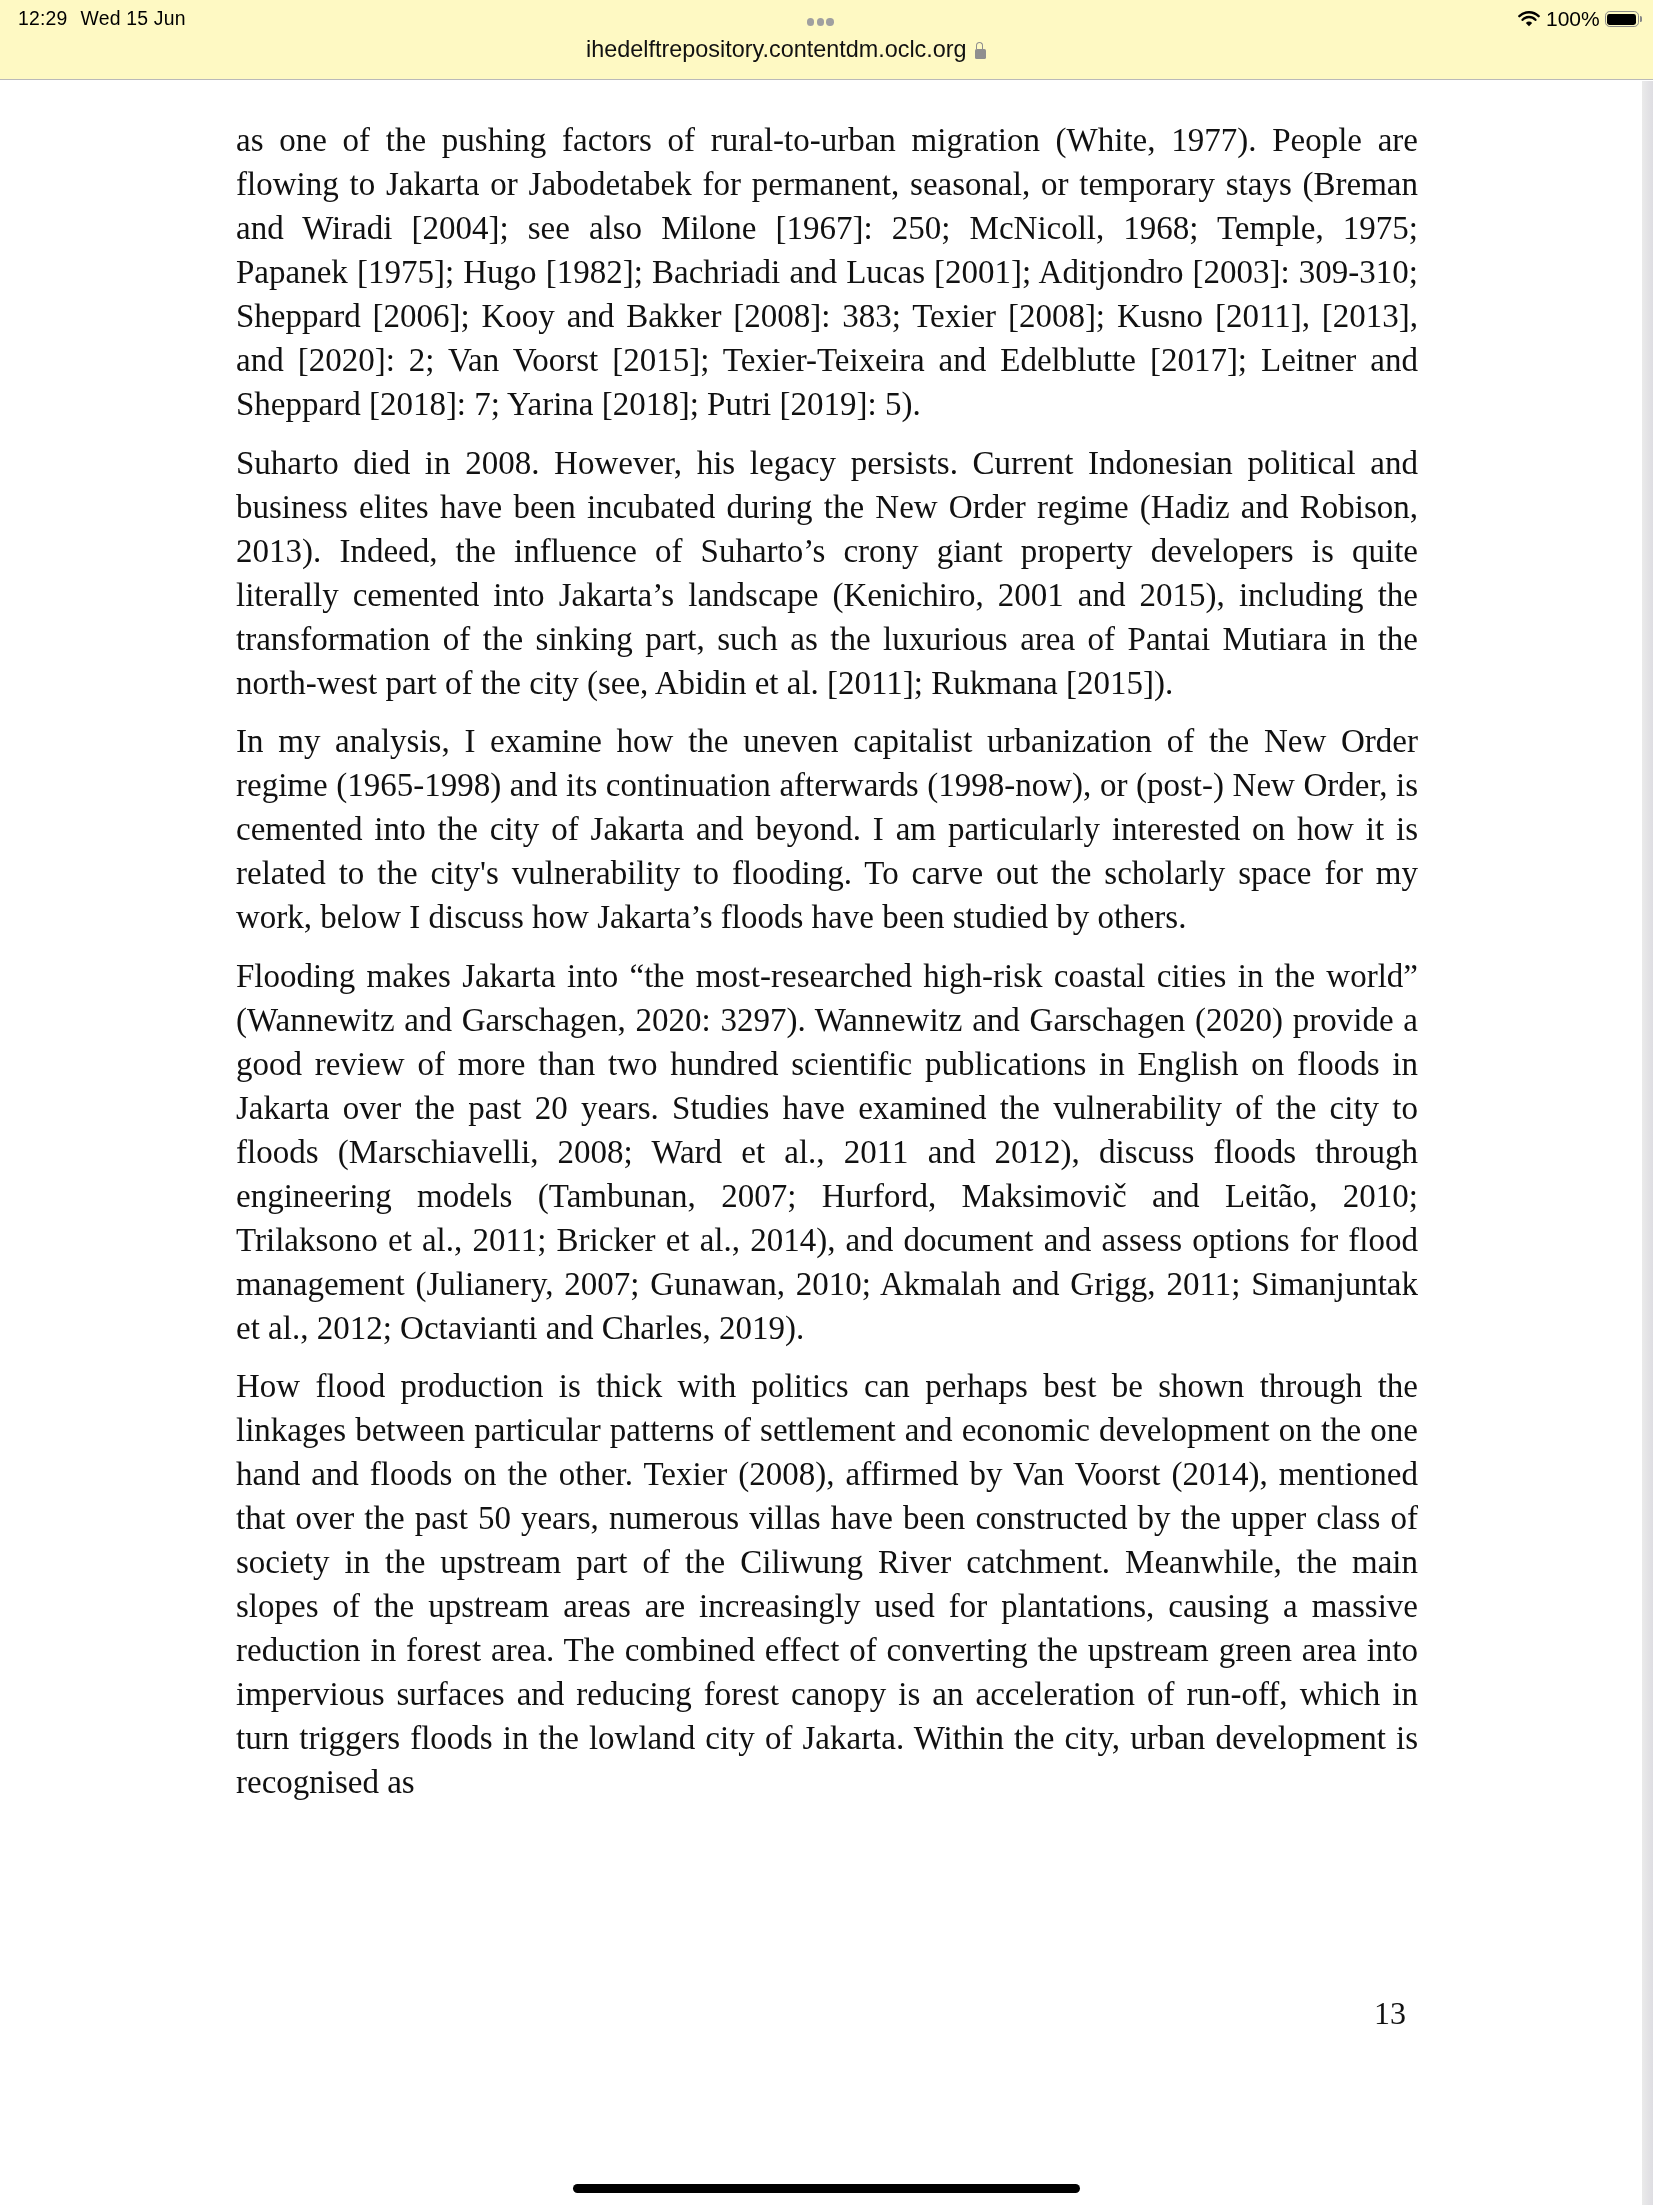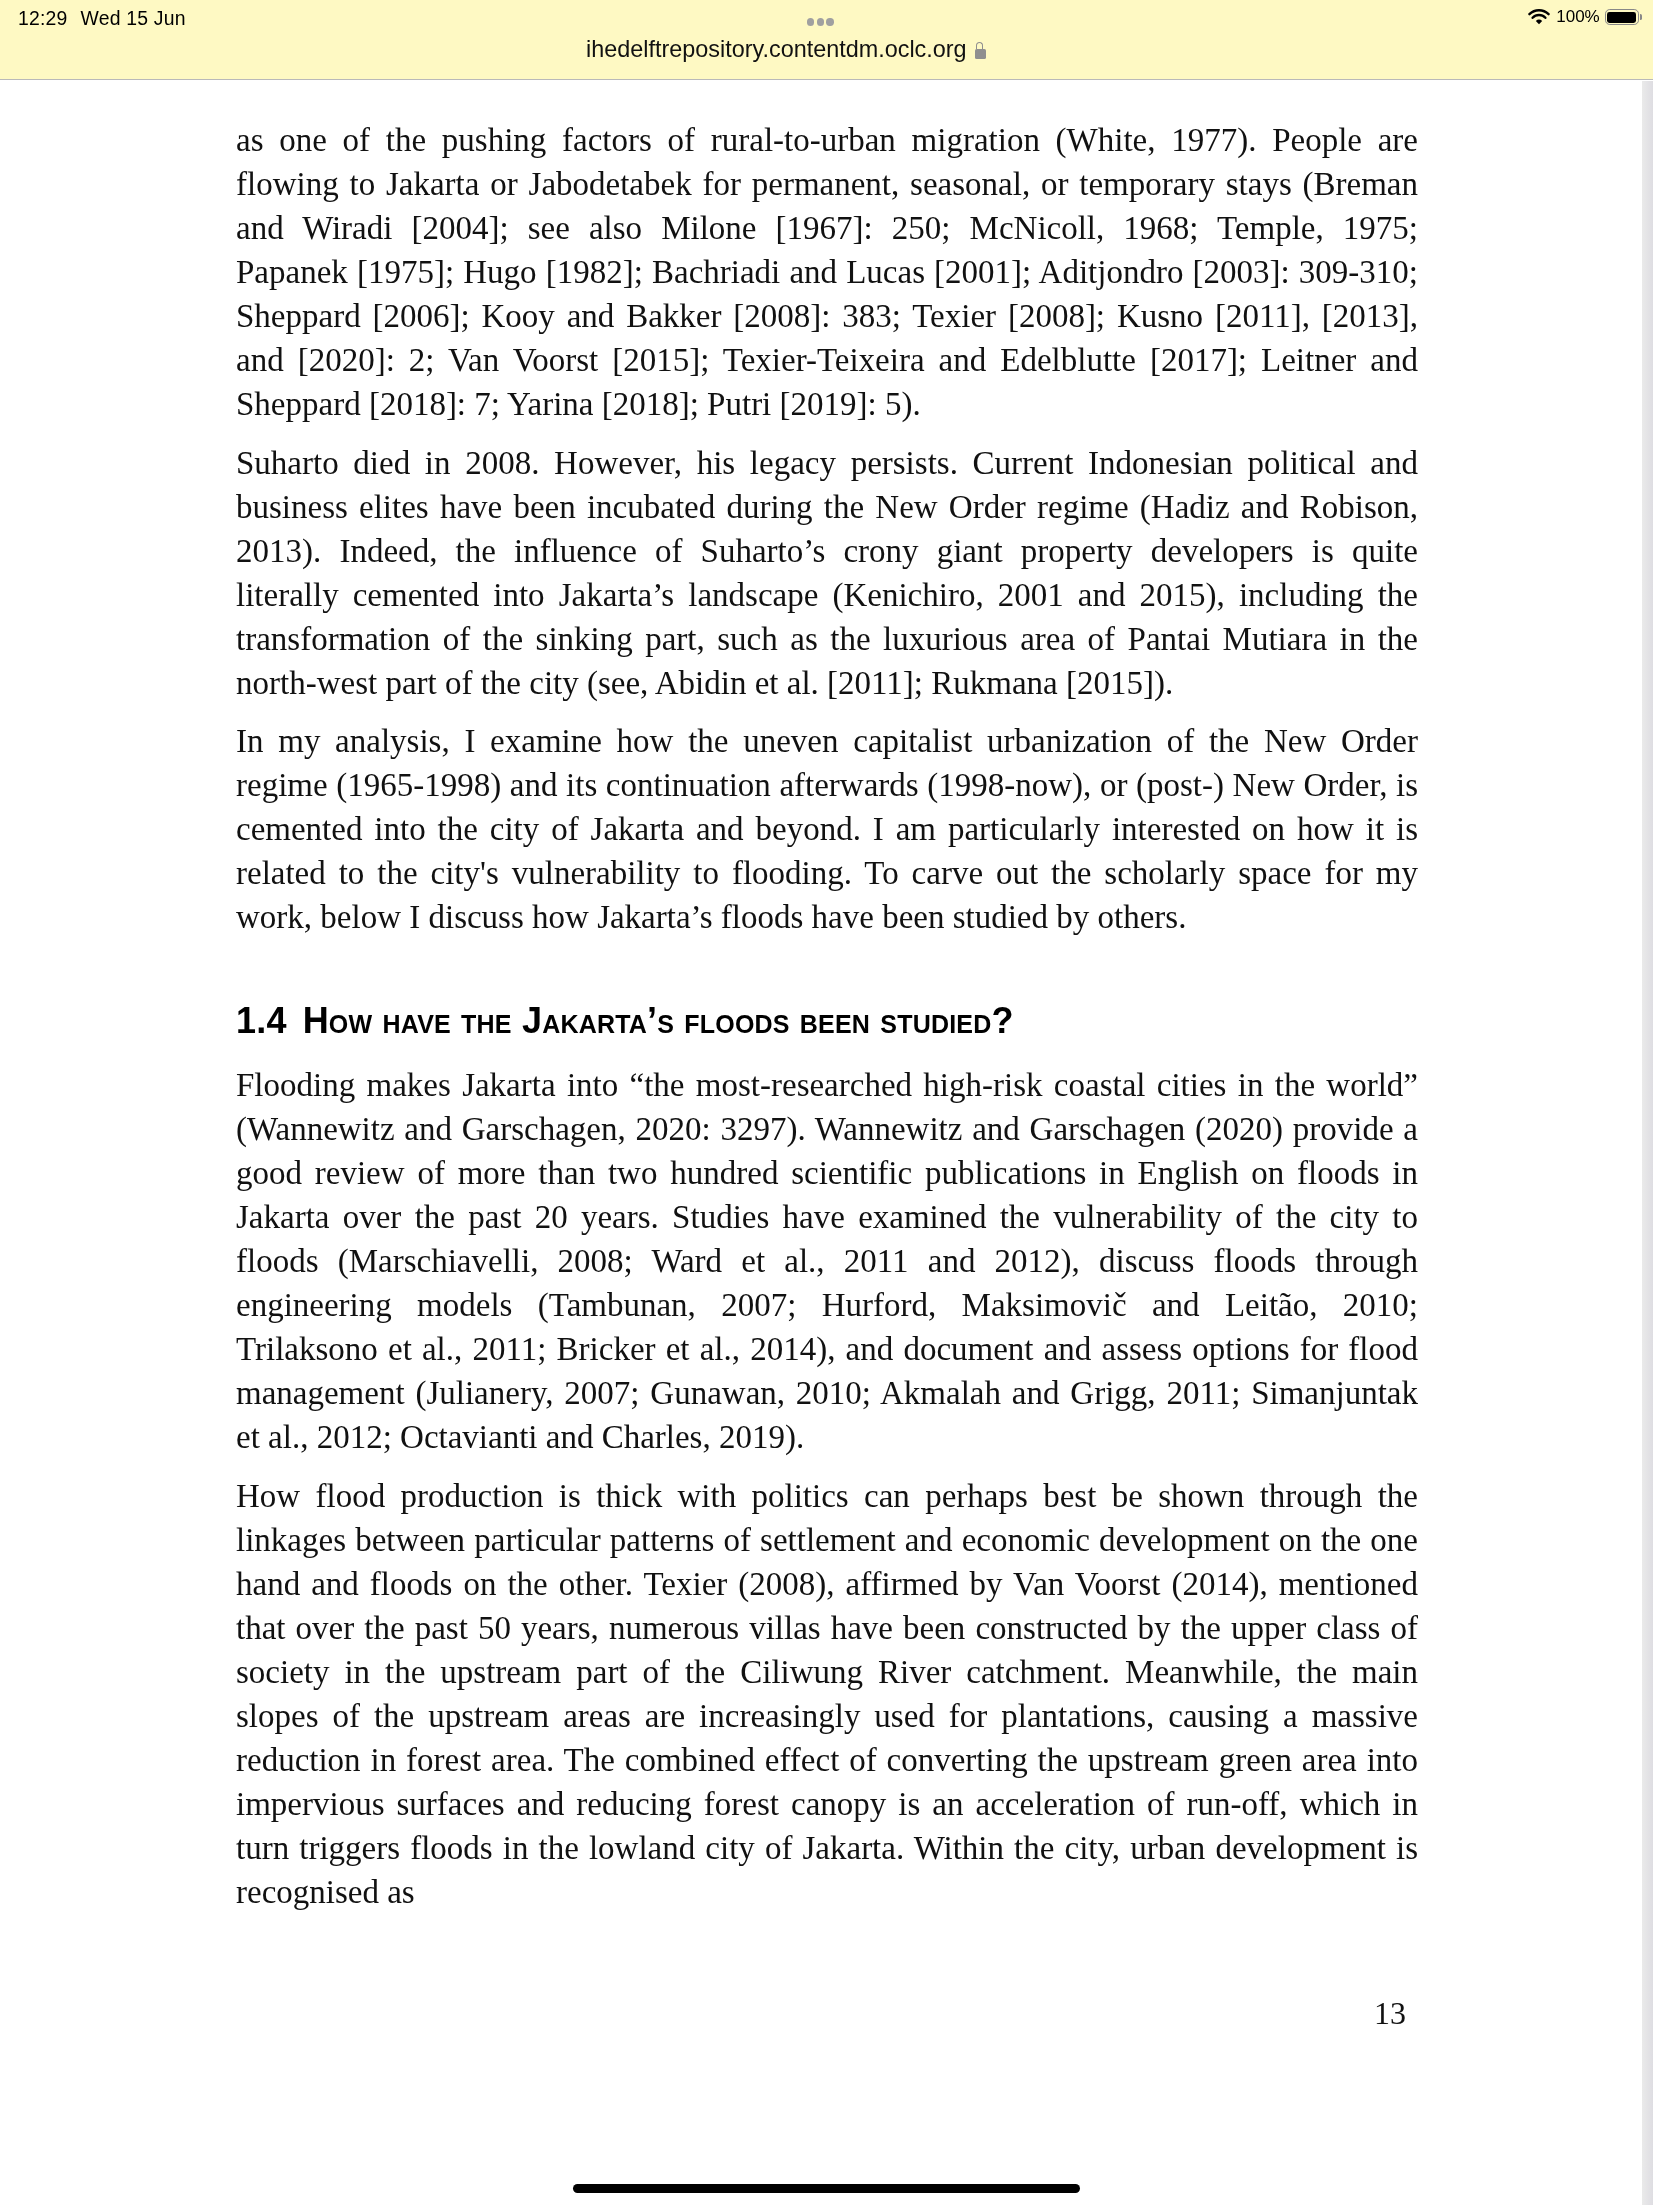--- a/index.html
+++ b/index.html
@@ -63,21 +63,21 @@
     position: absolute;
     left: 1.6px; top: -7.3px;
     width: 4.8px; height: 6.5px;
     border: 1.6px solid #8f8f8f;
     border-bottom: none;
     border-radius: 4.8px 4.8px 0 0;
   }
   .status-right {
     position: absolute;
     right: 14.5px; top: 7.3px;
-    font-size: 17px;
+    font-size: 21px;
     display: flex;
     align-items: center;
   }
   .wifi {
     width: 24px; height: 18px;
     margin-right: 4.8px;
   }
   .battery {
     width: 34px; height: 16px;
     border: 1.6px solid #888;
@@ -175,23 +175,20 @@
       </div>
   </div>
 </div>
 
 <div class="page-edge"></div>
 
 <div class="content">
   <p>as one of the pushing factors of rural-to-urban migration (White, 1977). People are flowing to Jakarta or Jabodetabek for permanent, seasonal, or temporary stays (Breman and Wiradi [2004]; see also Milone [1967]: 250; McNicoll, 1968; Temple, 1975; Papanek [1975]; Hugo [1982]; Bachriadi and Lucas [2001]; Aditjondro [2003]: 309-310; Sheppard [2006]; Kooy and Bakker [2008]: 383; Texier [2008]; Kusno [2011], [2013], and [2020]: 2; Van Voorst [2015]; Texier-Teixeira and Edelblutte [2017]; Leitner and Sheppard [2018]: 7; Yarina [2018]; Putri [2019]: 5).</p>
   <p>Suharto died in 2008. However, his legacy persists. Current Indonesian political and business elites have been incubated during the New Order regime (Hadiz and Robison, 2013). Indeed, the influence of Suharto’s crony giant property developers is quite literally cemented into Jakarta’s landscape (Kenichiro, 2001 and 2015), including the transformation of the sinking part, such as the luxurious area of Pantai Mutiara in the north-west part of the city (see, Abidin et al. [2011]; Rukmana [2015]).</p>
   <p>In my analysis, I examine how the uneven capitalist urbanization of the New Order regime (1965-1998) and its continuation afterwards (1998-now), or (post-) New Order, is cemented into the city of Jakarta and beyond. I am particularly interested on how it is related to the city's vulnerability to flooding. To carve out the scholarly space for my work, below I discuss how Jakarta’s floods have been studied by others.</p>
-  <div class="heading">
-    <span class="num">1.4</span><span class="title">How have the Jakarta’s floods been studied?</span>
-  </div>
   <p>Flooding makes Jakarta into “the most-researched high-risk coastal cities in the world” (Wannewitz and Garschagen, 2020: 3297). Wannewitz and Garschagen (2020) provide a good review of more than two hundred scientific publications in English on floods in Jakarta over the past 20 years. Studies have examined the vulnerability of the city to floods (Marschiavelli, 2008; Ward et al., 2011 and 2012), discuss floods through engineering models (Tambunan, 2007; Hurford, Maksimovič and Leitão, 2010; Trilaksono et al., 2011; Bricker et al., 2014), and document and assess options for flood management (Julianery, 2007; Gunawan, 2010; Akmalah and Grigg, 2011; Simanjuntak et al., 2012; Octavianti and Charles, 2019).</p>
   <p>How flood production is thick with politics can perhaps best be shown through the linkages between particular patterns of settlement and economic development on the one hand and floods on the other. Texier (2008), affirmed by Van Voorst (2014), mentioned that over the past 50 years, numerous villas have been constructed by the upper class of society in the upstream part of the Ciliwung River catchment. Meanwhile, the main slopes of the upstream areas are increasingly used for plantations, causing a massive reduction in forest area. The combined effect of converting the upstream green area into impervious surfaces and reducing forest canopy is an acceleration of run-off, which in turn triggers floods in the lowland city of Jakarta. Within the city, urban development is recognised as</p>
 </div>
 
 <div class="page-number">13</div>
 
 <div class="home-indicator"></div>
 
 
 </body></html>

